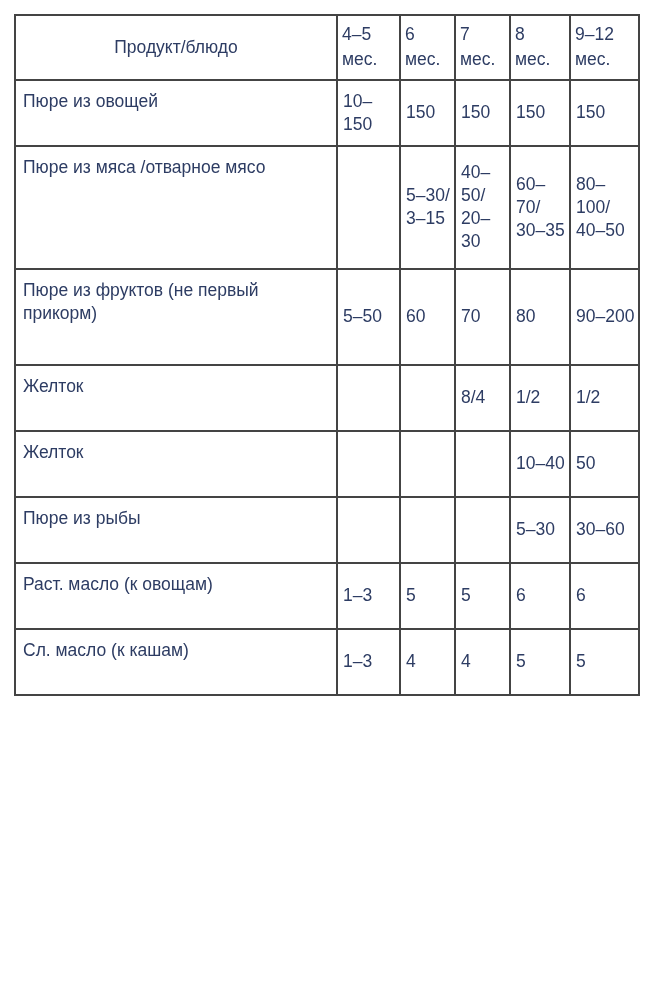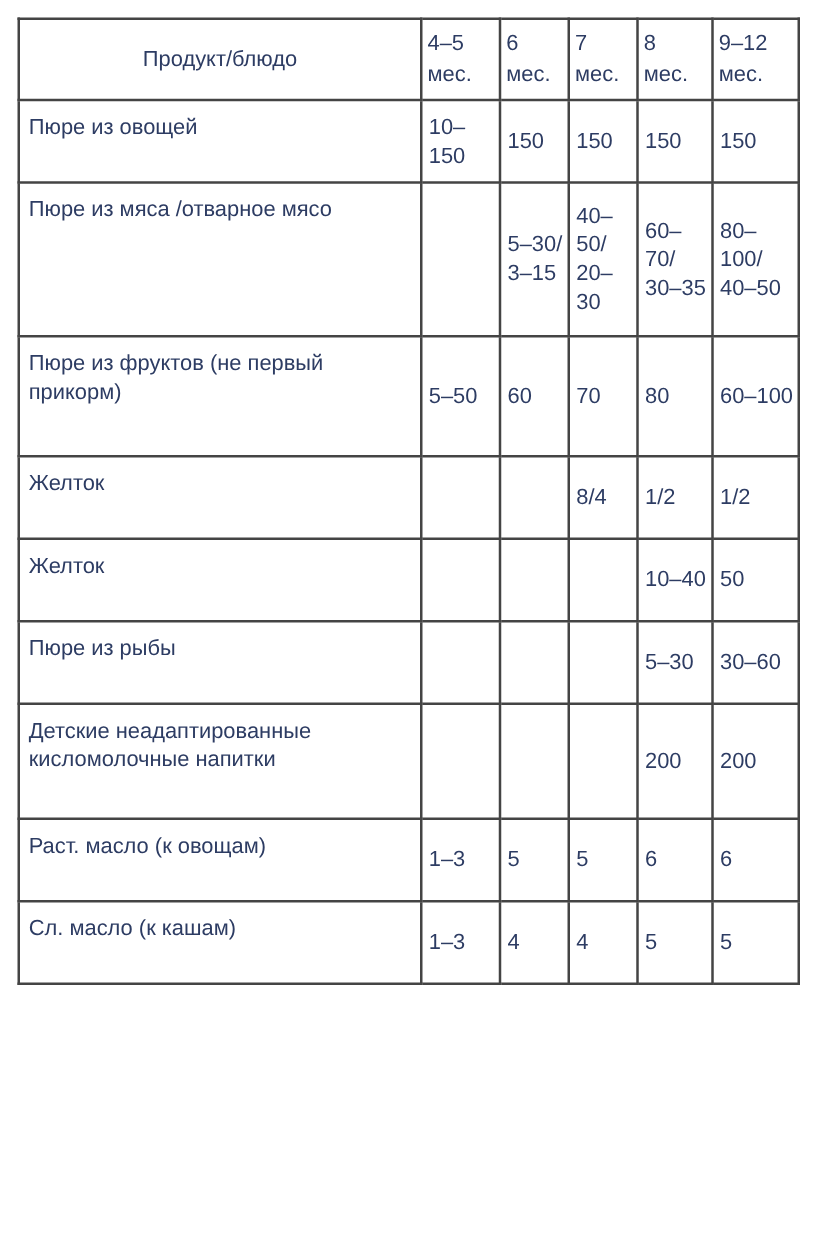--- a/index.html
+++ b/index.html
@@ -127,21 +127,21 @@
         <td class="cell-value">40–50/ 20–30</td>
         <td class="cell-value">60–70/ 30–35</td>
         <td class="cell-value">80–100/ 40–50</td>
       </tr>
       <tr class="r-h3">
         <td class="cell-product">Пюре из фруктов (не первый прикорм)</td>
         <td class="cell-value">5–50</td>
         <td class="cell-value">60</td>
         <td class="cell-value">70</td>
         <td class="cell-value">80</td>
-        <td class="cell-value">60–100</td>
+        <td class="cell-value">90–200</td>
       </tr>
       <tr class="r-h1">
         <td class="cell-product">Желток</td>
         <td class="cell-value"></td>
         <td class="cell-value"></td>
         <td class="cell-value">8/4</td>
         <td class="cell-value">1/2</td>
         <td class="cell-value">1/2</td>
       </tr>
       <tr class="r-h1">
@@ -153,28 +153,20 @@
         <td class="cell-value">50</td>
       </tr>
       <tr class="r-h1">
         <td class="cell-product">Пюре из рыбы</td>
         <td class="cell-value"></td>
         <td class="cell-value"></td>
         <td class="cell-value"></td>
         <td class="cell-value">5–30</td>
         <td class="cell-value">30–60</td>
       </tr>
-      <tr class="r-h5">
-        <td class="cell-product">Детские неадаптированные кисломолочные напитки</td>
-        <td class="cell-value"></td>
-        <td class="cell-value"></td>
-        <td class="cell-value"></td>
-        <td class="cell-value">200</td>
-        <td class="cell-value">200</td>
-      </tr>
       <tr class="r-h4">
         <td class="cell-product">Раст. масло (к овощам)</td>
         <td class="cell-value">1–3</td>
         <td class="cell-value">5</td>
         <td class="cell-value">5</td>
         <td class="cell-value">6</td>
         <td class="cell-value">6</td>
       </tr>
       <tr class="r-h4">
         <td class="cell-product">Сл. масло (к кашам)</td>

